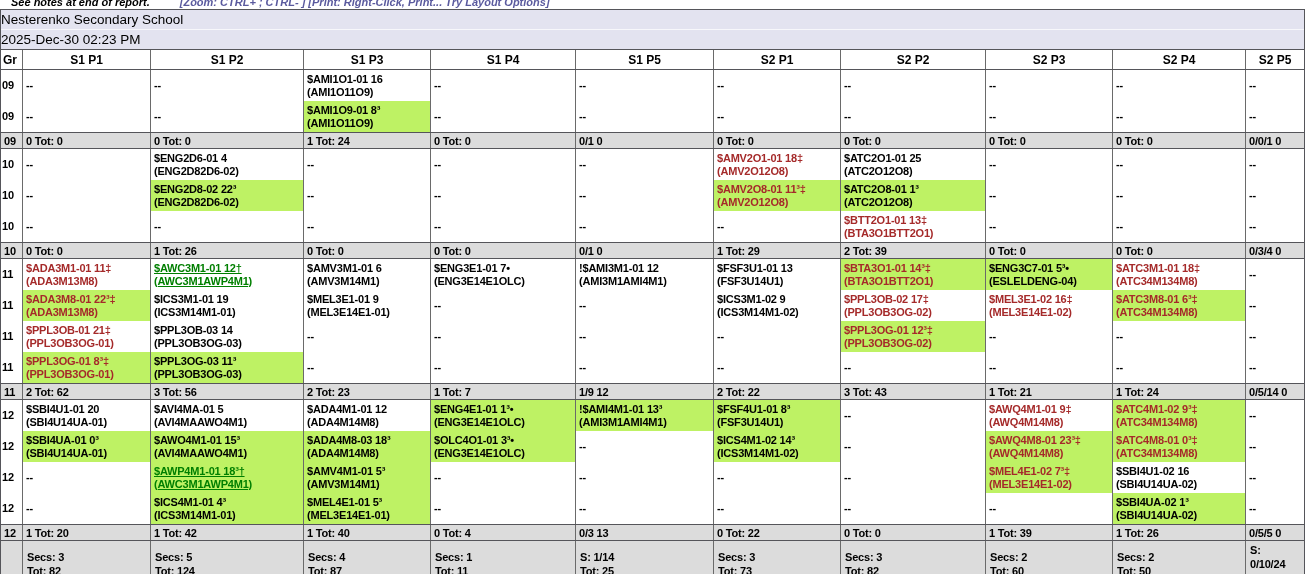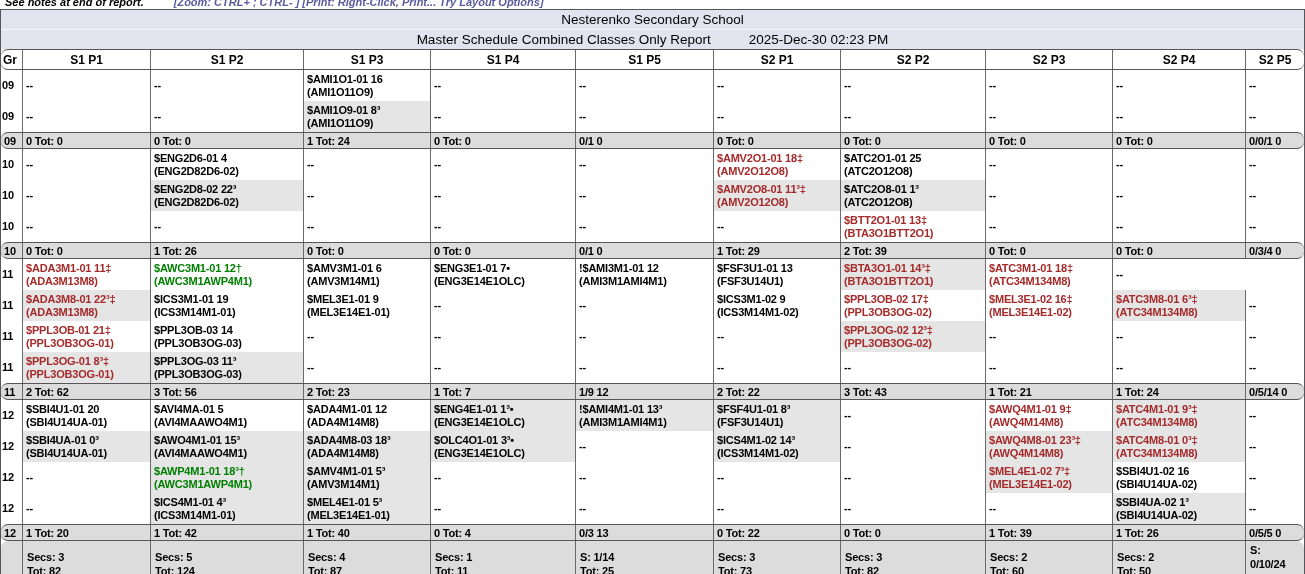--- a/index.html
+++ b/index.html
@@ -1,64 +1,63 @@
 <!DOCTYPE html>
 <html><head>
 <meta charset="utf-8">
 <style>
   html,body{margin:0;padding:0;}
   body{
     width:1305px;height:574px;overflow:hidden;background:#fff;
     font-family:"Liberation Sans",sans-serif;color:#000;
   }
   
-  .note{height:9px;overflow:hidden;padding-left:5px;background:#fff;}
+  .note{height:9px;overflow:hidden;padding-left:11px;background:#fff;}
   .note-inner{font-style:italic;font-size:11px;line-height:12px;margin-top:-4px;white-space:nowrap;font-weight:bold;}
   .note-hint{color:#5a5a9e;margin-left:30px;}
   
   .band{background:#e3e3f0;border:1px solid #55555a;border-bottom:none;}
-  .band-line{height:19px;display:flex;justify-content:center;align-items:center;gap:38px;font-size:13.5px;}
+  .band-line{height:19px;display:flex;align-items:center;gap:38px;font-size:13.5px;}
   .band-line:first-child{border-bottom:1px solid #f7f7fb;}
   
   .table{border:1px solid #55555a;border-top:none;}
-  .row{display:grid;grid-template-columns:22px 128px 153px 127px 145px 138px 127px 145px 127px 133px 58px;border-radius:7px;}
+  .row{display:grid;grid-template-columns:22px 128px 153px 127px 145px 138px 127px 145px 127px 133px 58px;}
   .cell{border-right:1px solid #6a6a6a;box-sizing:border-box;}
   .row .cell:last-child{border-right:none;}
   .colhdr{border-top:1px solid #55555a;border-bottom:1px solid #55555a;}
   .colhdr .cell{height:19px;display:flex;align-items:center;justify-content:center;font-weight:bold;font-size:12px;}
   .colhdr .cell:first-child{justify-content:flex-start;padding-left:2px;}
   .content-row .cell{
     min-height:31px;display:flex;flex-direction:column;justify-content:center;
     padding:1px 1px 1px 3px;font-size:11px;font-weight:bold;line-height:13px;
     letter-spacing:-0.2px;white-space:nowrap;overflow:hidden;
   }
   .content-row .gr-cell{justify-content:center;padding-left:1px;}
   .totals-row{background:#dcdcdc;border-top:1px solid #55555a;border-bottom:1px solid #55555a;}
   .totals-row .cell{height:15px;display:flex;flex-direction:row;align-items:center;padding-left:3px;font-size:11px;font-weight:bold;letter-spacing:-0.2px;white-space:nowrap;overflow:hidden;}
   .summary-row{background:#dcdcdc;}
   .summary-row .cell{height:46px;display:flex;flex-direction:column;justify-content:center;padding-left:4px;font-size:11px;font-weight:bold;line-height:14px;letter-spacing:-0.2px;white-space:nowrap;overflow:hidden;}
   .c-r{color:#a52a2a;}
-  .c-g{color:#007f00;}
-  .shade{background:#e5e5e5;}
+  .c-g{color:#007f00;text-decoration:underline;}
+  .shade{background:#bef264;}
 </style>
 </head>
 <body>
 
 <div class="note">
   <div class="note-inner">
     <span>See notes at end of report.</span><span class="note-hint">[Zoom: CTRL+ ; CTRL- ] [Print: Right-Click, Print... Try Layout Options]</span>
   </div>
 </div>
 
 <div class="band">
   <div class="band-line">
     <span>Nesterenko Secondary School</span>
   </div>
   <div class="band-line">
-    <span>Master Schedule Combined Classes Only Report</span>
     <span>2025-Dec-30 02:23 PM</span>
   </div>
 </div>
 
 <div class="table">
   <div class="row colhdr">
       <div class="cell">Gr</div>
       <div class="cell">S1 P1</div>
       <div class="cell">S1 P2</div>
       <div class="cell">S1 P3</div>
@@ -294,20 +293,24 @@
           <div>(AMI3M1AMI4M1)</div>
         </div>
         <div class="cell">
           <div>$FSF3U1-01 13</div>
           <div>(FSF3U14U1)</div>
         </div>
         <div class="cell shade">
           <div class="c-r">$BTA3O1-01 14³‡</div>
           <div class="c-r">(BTA3O1BTT2O1)</div>
         </div>
+        <div class="cell shade">
+          <div>$ENG3C7-01 5³•</div>
+          <div>(ESLELDENG-04)</div>
+        </div>
         <div class="cell">
           <div class="c-r">$ATC3M1-01 18‡</div>
           <div class="c-r">(ATC34M134M8)</div>
         </div>
         <div class="cell">
           <div>--</div>
         </div>
       </div>
       <div class="row content-row">
         <div class="cell gr-cell">11</div>
@@ -365,21 +368,21 @@
         <div class="cell">
           <div>--</div>
         </div>
         <div class="cell">
           <div>--</div>
         </div>
         <div class="cell">
           <div>--</div>
         </div>
         <div class="cell shade">
-          <div class="c-r">$PPL3OG-02 12³‡</div>
+          <div class="c-r">$PPL3OG-01 12³‡</div>
           <div class="c-r">(PPL3OB3OG-02)</div>
         </div>
         <div class="cell">
           <div>--</div>
         </div>
         <div class="cell">
           <div>--</div>
         </div>
         <div class="cell">
           <div>--</div>
@@ -460,21 +463,21 @@
           <div>(FSF3U14U1)</div>
         </div>
         <div class="cell">
           <div>--</div>
         </div>
         <div class="cell">
           <div class="c-r">$AWQ4M1-01 9‡</div>
           <div class="c-r">(AWQ4M14M8)</div>
         </div>
         <div class="cell shade">
-          <div class="c-r">$ATC4M1-01 9³‡</div>
+          <div class="c-r">$ATC4M1-02 9³‡</div>
           <div class="c-r">(ATC34M134M8)</div>
         </div>
         <div class="cell">
           <div>--</div>
         </div>
       </div>
       <div class="row content-row">
         <div class="cell gr-cell">12</div>
         <div class="cell shade">
           <div>$SBI4UA-01 0³</div>

